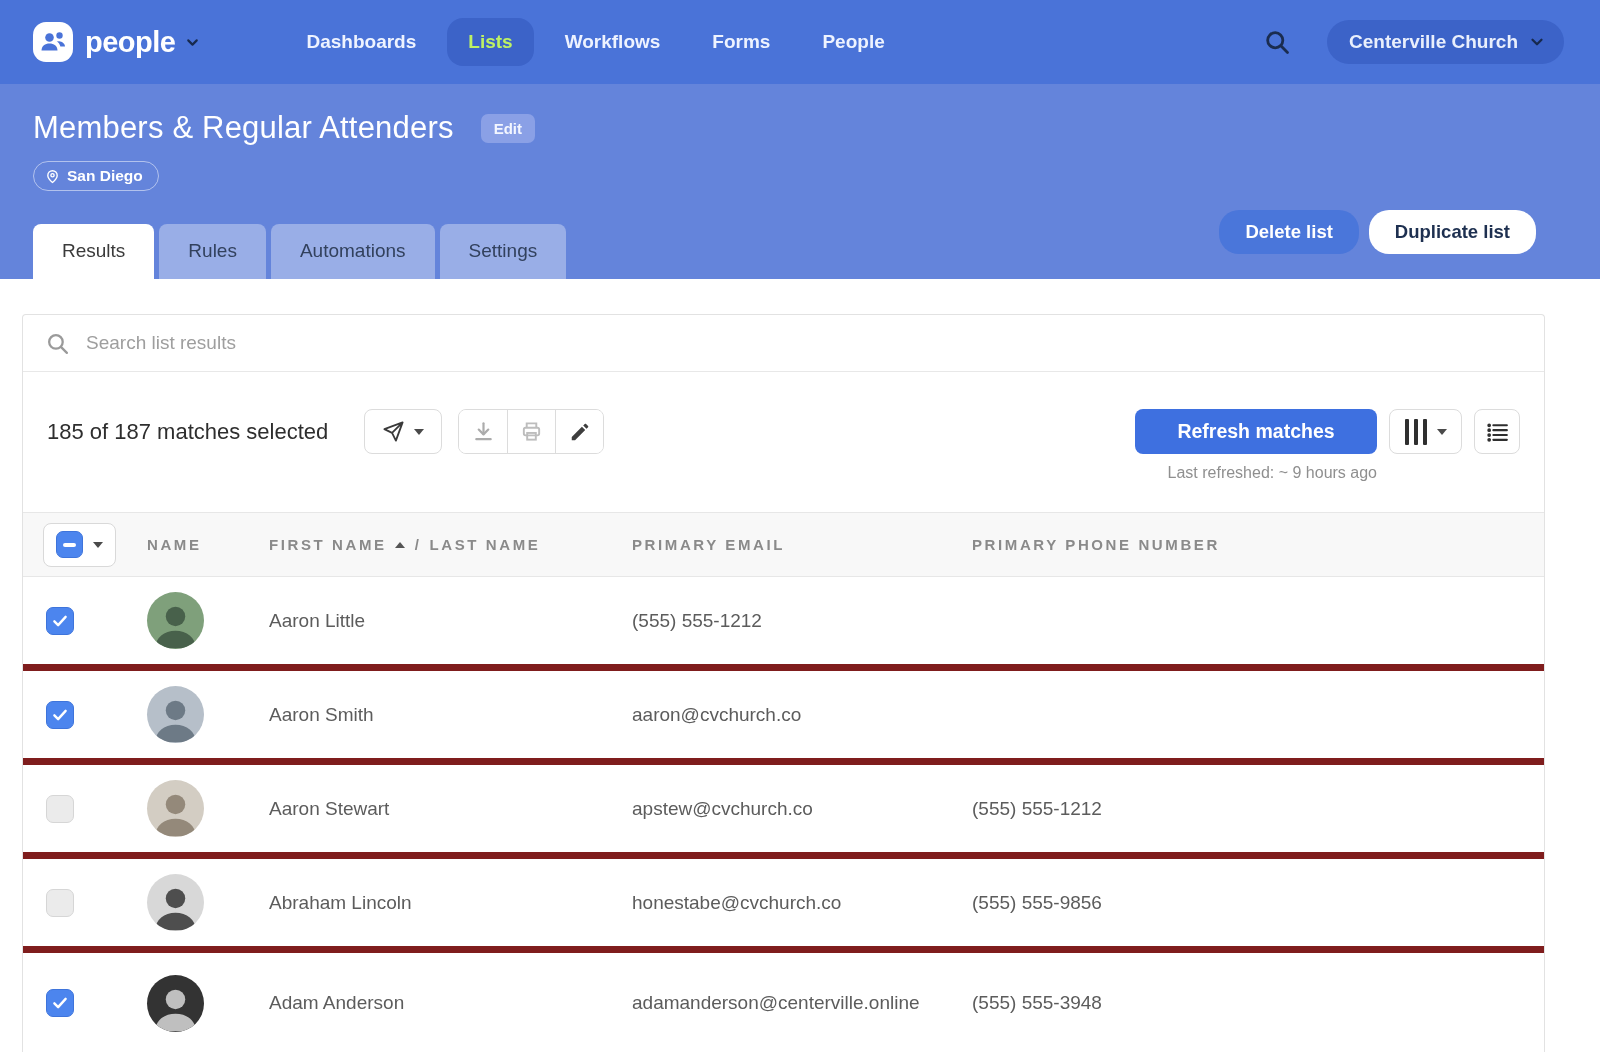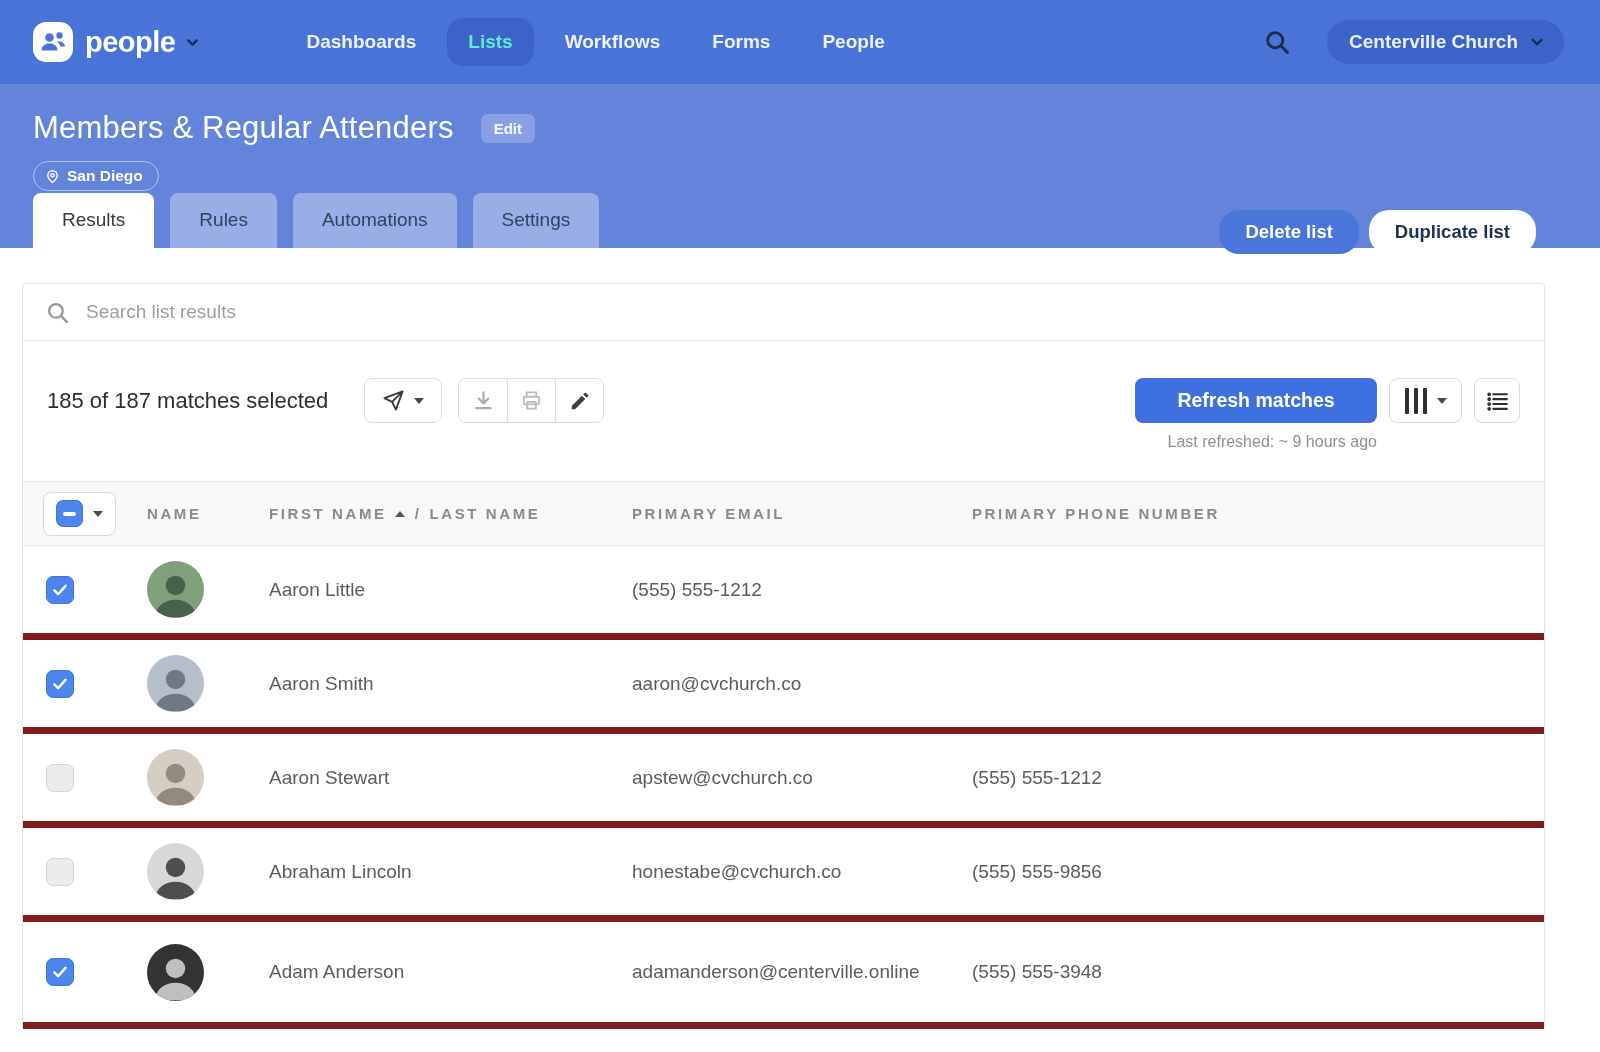--- a/index.html
+++ b/index.html
@@ -7,38 +7,38 @@
     font-family:"Liberation Sans", sans-serif; }
 
   
   .topnav { height:84px; background:#4a73d8; display:flex; align-items:center; padding:0 36px 0 33px; }
   .brand { display:flex; align-items:center; cursor:pointer; }
   .logo-icon { width:40px; height:40px; display:block; }
   .brand-name { color:#fff; font-size:29px; font-weight:700; margin-left:12px; letter-spacing:-0.5px; }
   .brand-chev { margin-left:9px; display:flex; }
   .nav-links { display:flex; align-items:center; margin-left:84px; gap:10px; }
   .nav-link { color:#eef3ff; font-size:19px; font-weight:700; padding:13px 21px; border-radius:14px; cursor:pointer; text-decoration:none; }
-  .nav-link.active { background:#3c63c8; color:#5eead4;border-radius:16px; }
+  .nav-link.active { background:#3c63c8; color:#bef264;border-radius:16px; }
   .nav-right { margin-left:auto; display:flex; align-items:center; gap:36px; }
   .org-pill { background:#3c63c8; border-radius:22px; height:44px; display:flex; align-items:center; gap:10px; padding:0 18px 0 22px; cursor:pointer; }
   .org-name { color:#e9effc; font-size:19px; font-weight:600; }
 
   
-  .page-header { height:164px; background:#6484db; position:relative; padding:26px 0 0 33px; }
+  .page-header { height:195px; background:#6484db; position:relative; padding:26px 0 0 33px; }
   .title-row { display:flex; align-items:center; gap:27px; }
   .page-title { color:#fff; font-size:31px; font-weight:500; letter-spacing:0.2px; }
   .edit-badge { background:#849fe5; background:#8aa0e6; color:#f3f6ff; font-size:15px; font-weight:600; border-radius:7px; padding:6px 13px; cursor:pointer; }
   .loc-pill { display:inline-flex; align-items:center; gap:7px; margin-top:15px;
     border:1.5px solid rgba(255,255,255,0.5); border-radius:17px; padding:5px 15px 5px 11px;
     color:#fff; font-size:15.5px; font-weight:700; cursor:pointer; }
   .header-actions { position:absolute; right:64px; top:126px; display:flex; gap:10px; }
   .hbtn { height:44px; border:none; border-radius:20px; font-family:inherit; font-size:18.5px; font-weight:600; padding:0 26px; cursor:pointer; }
   .btn-delete { background:#4a76da; color:#fff; }
   .btn-duplicate { background:#fff; color:#1e3050; }
-  .tabs { position:absolute; left:33px; bottom:0; display:flex; gap:16px; }
+  .tabs { position:absolute; left:33px; bottom:0; display:flex; gap:5px; }
   .tab { padding:16px 29px 17px; font-size:19px; border-radius:8px 8px 0 0;
     background:rgba(255,255,255,0.34); color:#32415d; cursor:pointer; }
   .tab.active { background:#fff; color:#3a3a3a; }
 
   
   .content { padding:35px 0 0 22px; }
   .card { width:1523px; border:1px solid #e2e2e2; border-bottom:none; border-radius:4px 4px 0 0; background:#fff; }
 
   .search-row { height:57px; display:flex; align-items:center; padding:0 22px; border-bottom:1px solid #e8e8e8; }
   .search-input { flex:1; margin-left:16px; border:none; outline:none; font-family:inherit; font-size:19px; color:#444; }

